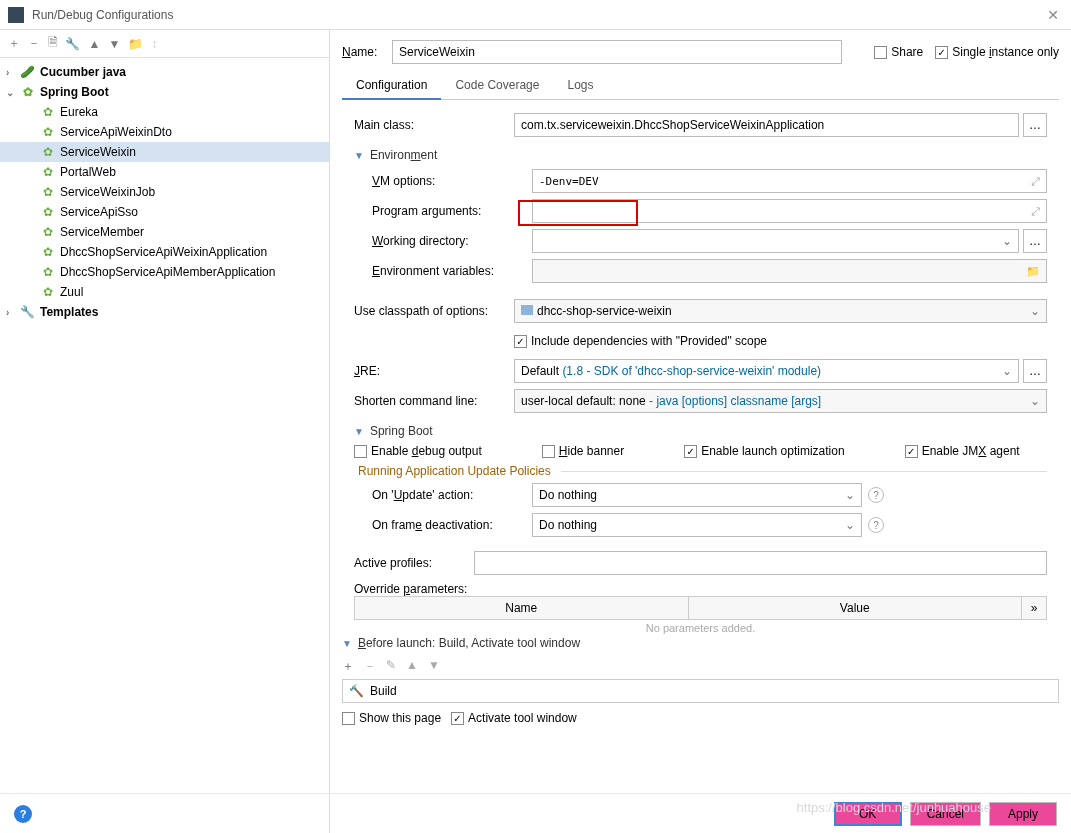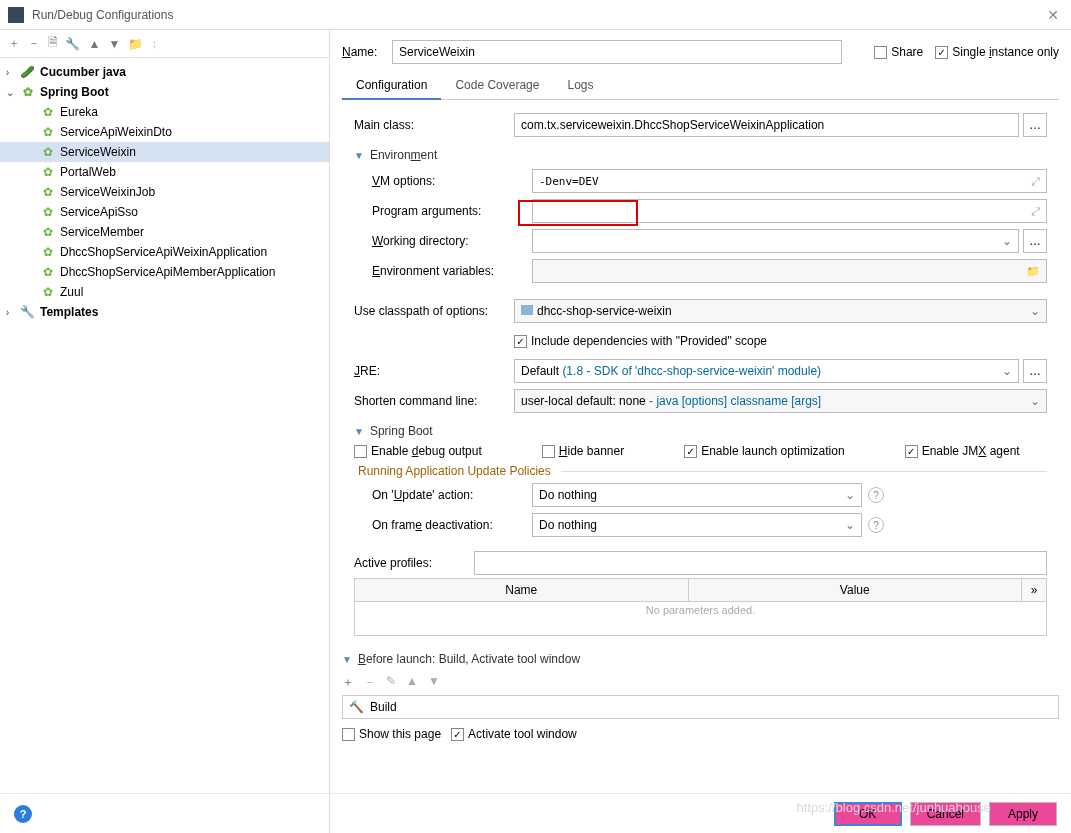--- a/index.html
+++ b/index.html
@@ -42,21 +42,21 @@
 .form-row .expand-icon { color: #aaa; margin-left: auto; font-size: 11px; }
 .section-hdr { color: #333; margin: 8px 0 4px 0; display: flex; align-items: center; }
 .section-hdr .tri { color: #5b87b8; margin-right: 6px; font-size: 10px; }
 .indent { margin-left: 18px; }
 .chk-row { display: flex; align-items: center; gap: 60px; margin: 6px 0 6px 0; }
 .chk-item { display: flex; align-items: center; }
 .fieldset-label { color: #a16207; padding: 0 4px; }
 .fieldset-line { flex: 1; border-top: 1px solid #ddd; margin-left: 6px; }
 .fieldset-row { display: flex; align-items: center; margin: 6px 0 2px 0; }
 .gray-text { color: #0369a1; }
-.param-table { border: 1px solid #ccc; height: 58px; }
+.param-table { border: 1px solid #ccc; height: 24px; }
 .param-table .hdr { display: flex; background: #f7f7f7; border-bottom: 1px solid #ccc; }
 .param-table .hdr div { flex: 1; text-align: center; padding: 4px; border-right: 1px solid #ccc; }
 .param-table .hdr div:last-child { flex: 0 0 24px; border-right: none; }
 .param-table .body { text-align: center; color: #aaa; padding: 2px; font-size: 11px; }
 .before-launch { margin-top: 16px; }
 .mini-toolbar { display: flex; gap: 10px; padding: 4px 0; color: #aaa; }
 .mini-toolbar .plus { color: #666; }
 .build-row { border: 1px solid #ccc; padding: 4px 6px; display: flex; align-items: center; }
 .build-row .hammer { color: #3c8a3c; margin-right: 6px; }
 .footer-row { display: flex; align-items: center; gap: 10px; margin-top: 8px; }
@@ -290,20 +290,21 @@
               <span style="color:#777">⌄</span>
             </div>
           <div class="help-q">?</div>
         </div>
       </div>
 
       <div class="form-row" style="margin-top:8px">
         <span class="flbl" style="width:120px">Active profiles:</span>
         <div class="finput"></div>
       </div>
+      <div style="margin-top:4px">Override <span class="underline-char">p</span>arameters:</div>
       <div class="param-table">
         <div class="hdr">
           <div>Name</div>
           <div>Value</div>
           <div>»</div>
         </div>
         <div class="body">No parameters added.</div>
       </div>
     </div>
 

